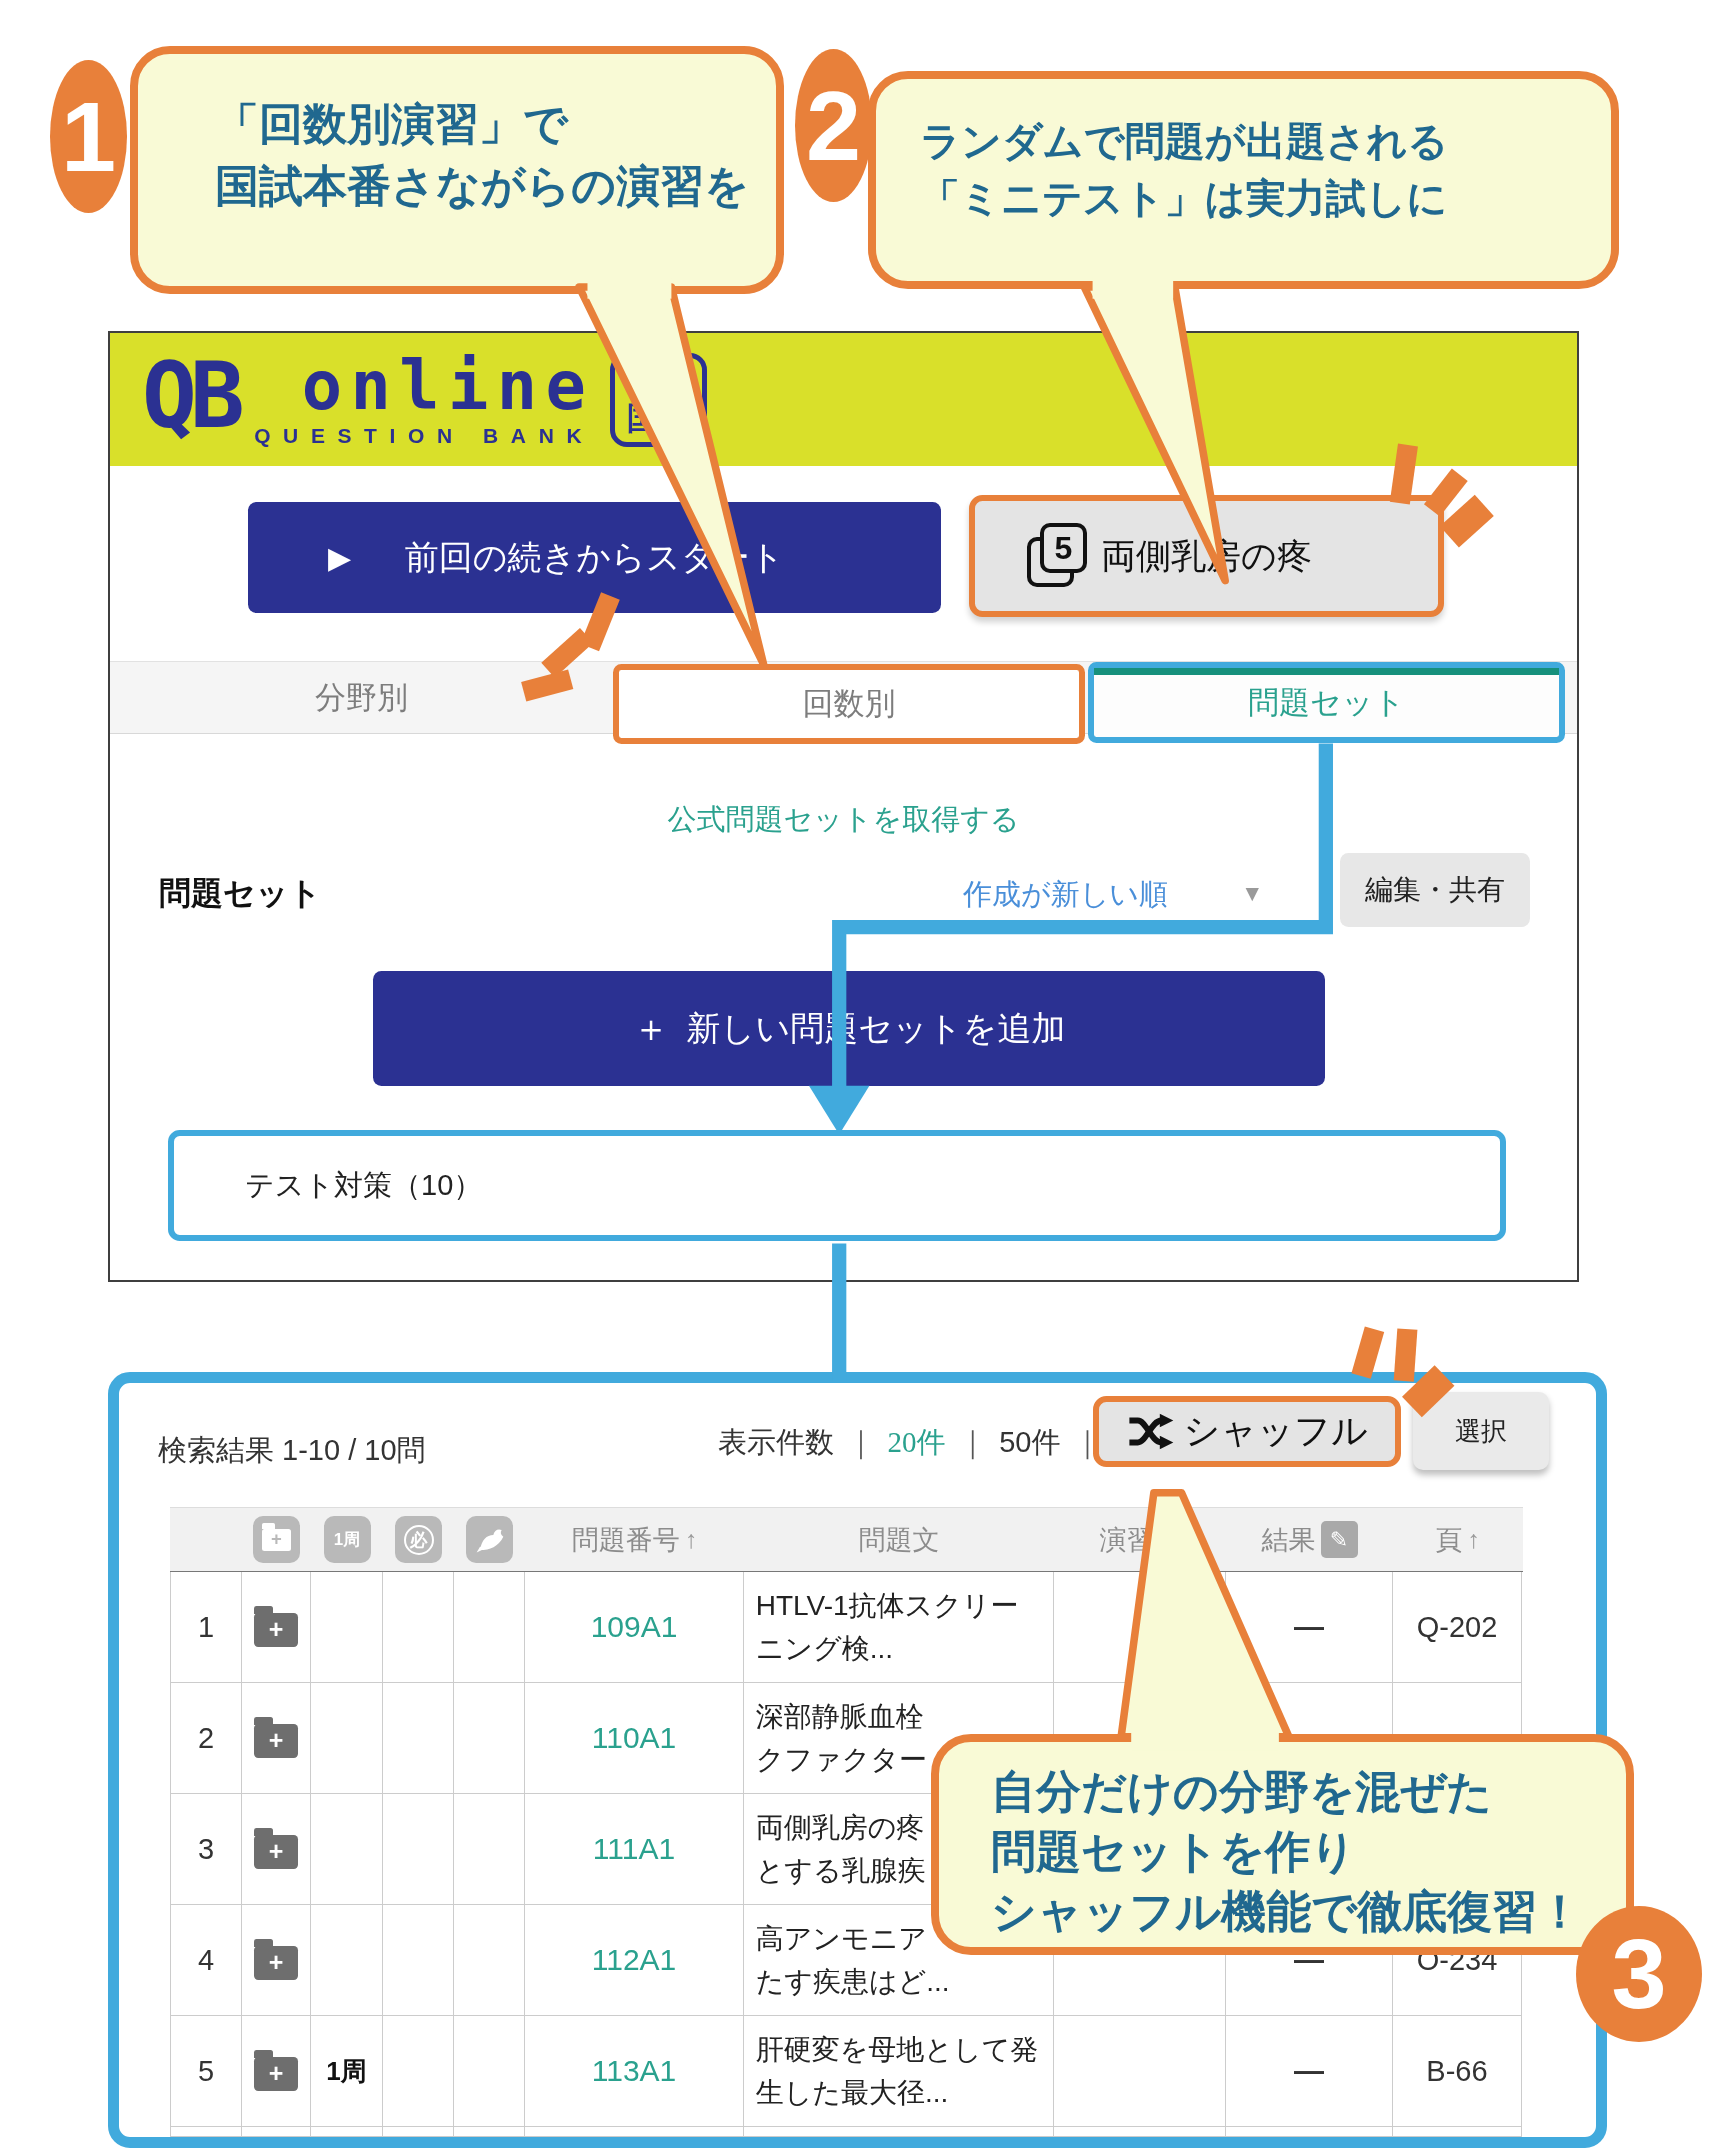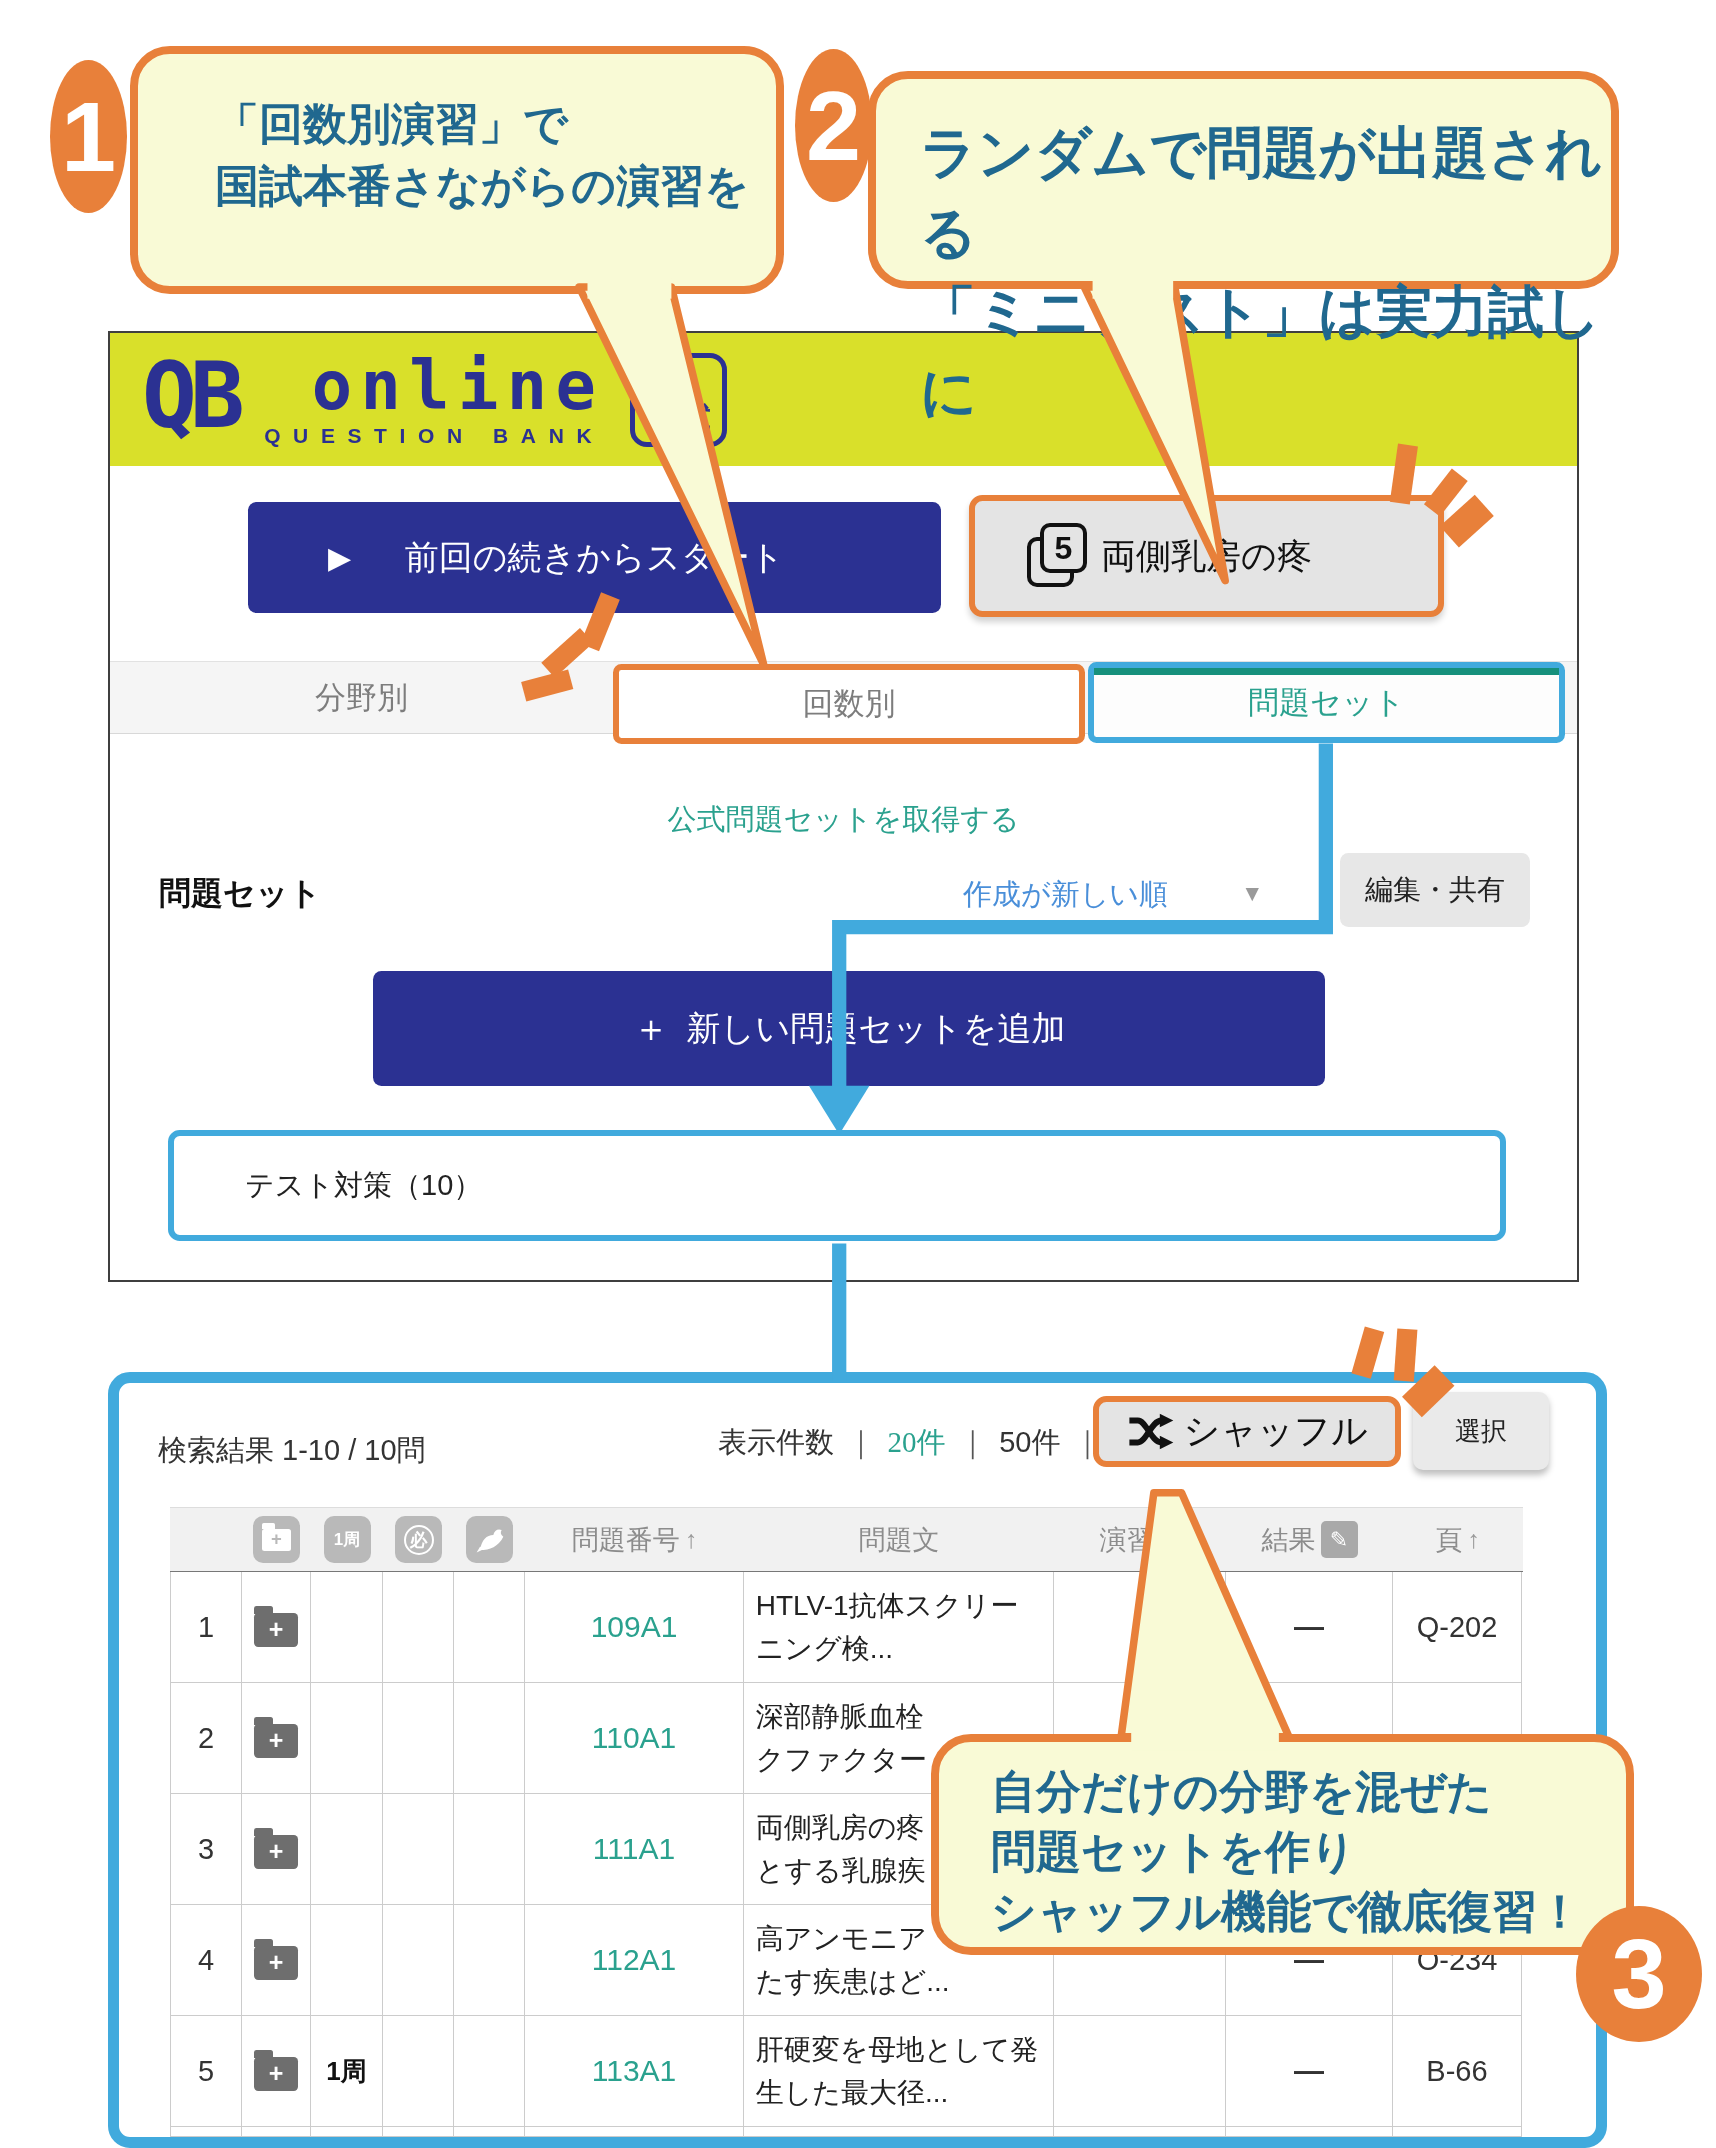--- a/index.html
+++ b/index.html
@@ -4,21 +4,21 @@
 <style>
   html,body{margin:0;padding:0;background:#fff;}
   *{box-sizing:border-box;}
   body{width:1717px;height:2148px;position:relative;overflow:hidden;
        font-family:"Liberation Sans","DejaVu Sans",sans-serif;color:#222;}
 
   
   .panel1{position:absolute;left:108px;top:331px;width:1471px;height:951px;
           background:#fff;border:2.5px solid #3f3f3f;z-index:1;}
   .brandband{position:absolute;left:0;top:0;width:100%;height:133px;background:#d9e02a;}
-  .logo{position:absolute;left:32px;top:17px;display:flex;align-items:flex-start;gap:26px;}
+  .logo{position:absolute;left:32px;top:17px;display:flex;align-items:flex-start;gap:16px;}
   .logo-qb{font-family:"DejaVu Sans Mono",monospace;font-weight:bold;font-size:91px;
            line-height:1;color:#2b3192;letter-spacing:-6.7px;}
   .logo-mid{display:flex;flex-direction:column;margin-top:5px;align-items:flex-end;}
   .logo-online{font-family:"DejaVu Sans Mono",monospace;font-weight:bold;font-size:67px;
            line-height:0.95;color:#2b3192;letter-spacing:8.4px;}
   .logo-sub{font-size:21px;font-weight:bold;color:#2b3192;letter-spacing:12.6px;margin-top:5px;}
   .logo-badge{width:97px;height:94px;border:5px solid #2b3192;border-radius:17px;
            display:flex;flex-direction:column;align-items:center;justify-content:center;
            color:#2b3192;font-weight:bold;font-size:32px;line-height:1.15;margin-top:3.4px;}
 
@@ -114,21 +114,21 @@
   .cres{font-size:30px;font-weight:bold;color:#333;}
   .cpage{font-size:29px;color:#333;}
 
   
   .ovl{position:absolute;left:0;top:0;width:1717px;height:2148px;pointer-events:none;}
   #connectors{z-index:5;}
   #decor{z-index:15;}
   .bubble{position:absolute;background:#f9fad6;border:8.4px solid #e8803a;border-radius:40px;
       color:#20688f;font-weight:bold;z-index:10;}
   .b1{left:130px;top:46px;width:654px;height:248px;font-size:44px;line-height:1.42;padding:39px 0 0 77px;}
-  .b2{left:868px;top:71px;width:751px;height:218px;font-size:56px;line-height:1.42;padding:34px 4px 0 44px;}
+  .b2{left:868px;top:71px;width:751px;height:218px;font-size:40px;line-height:1.42;padding:34px 4px 0 44px;}
   .b3{left:931px;top:1734px;width:703px;height:221px;font-size:45px;line-height:1.33;padding:20px 0 0 52px;}
   .nbadge{position:absolute;background:#e8803a;border-radius:50%;color:#fff;font-weight:bold;
       display:flex;align-items:center;justify-content:center;z-index:12;}
   .n1{left:50px;top:60px;width:77px;height:153px;font-size:99px;}
   .n2{left:795px;top:49px;width:77px;height:153px;font-size:99px;}
   .n3{left:1576px;top:1906px;width:126px;height:136px;font-size:99px;}
 </style>
 </head>
 <body>
 

